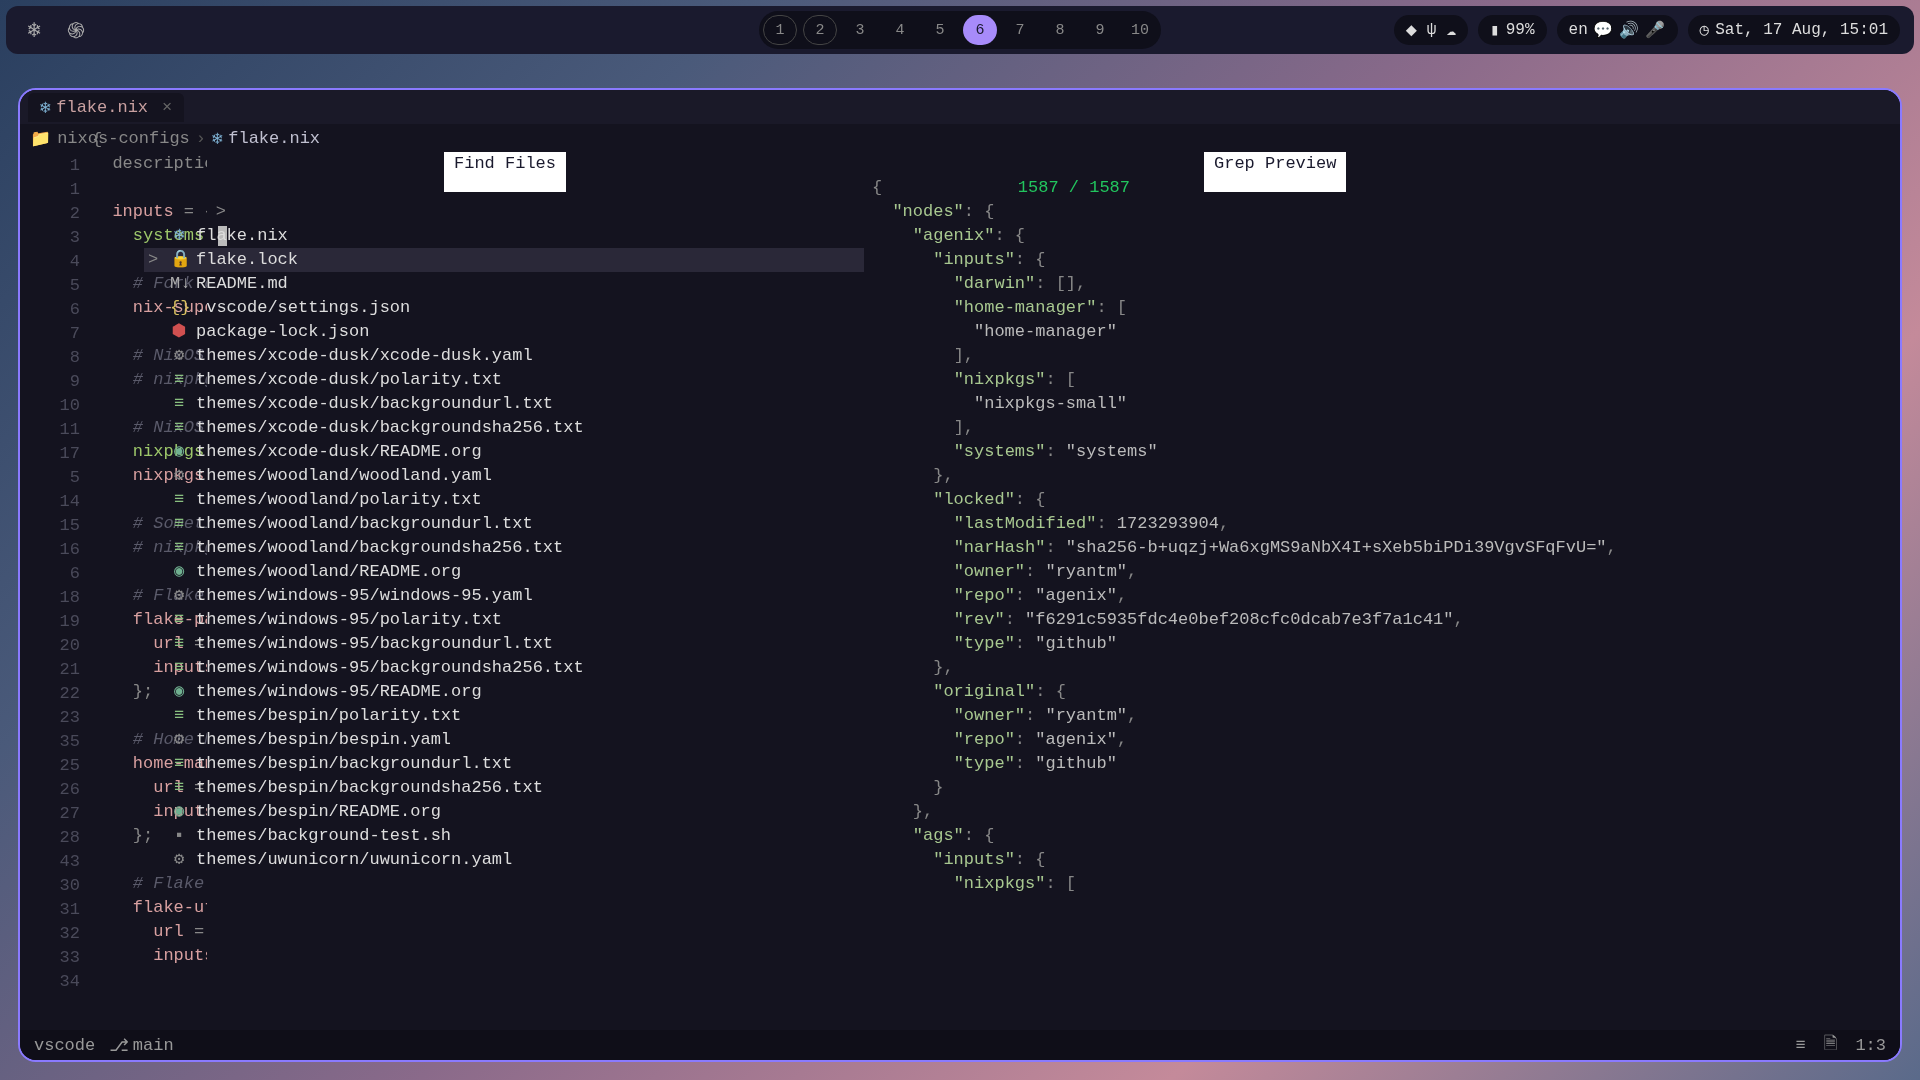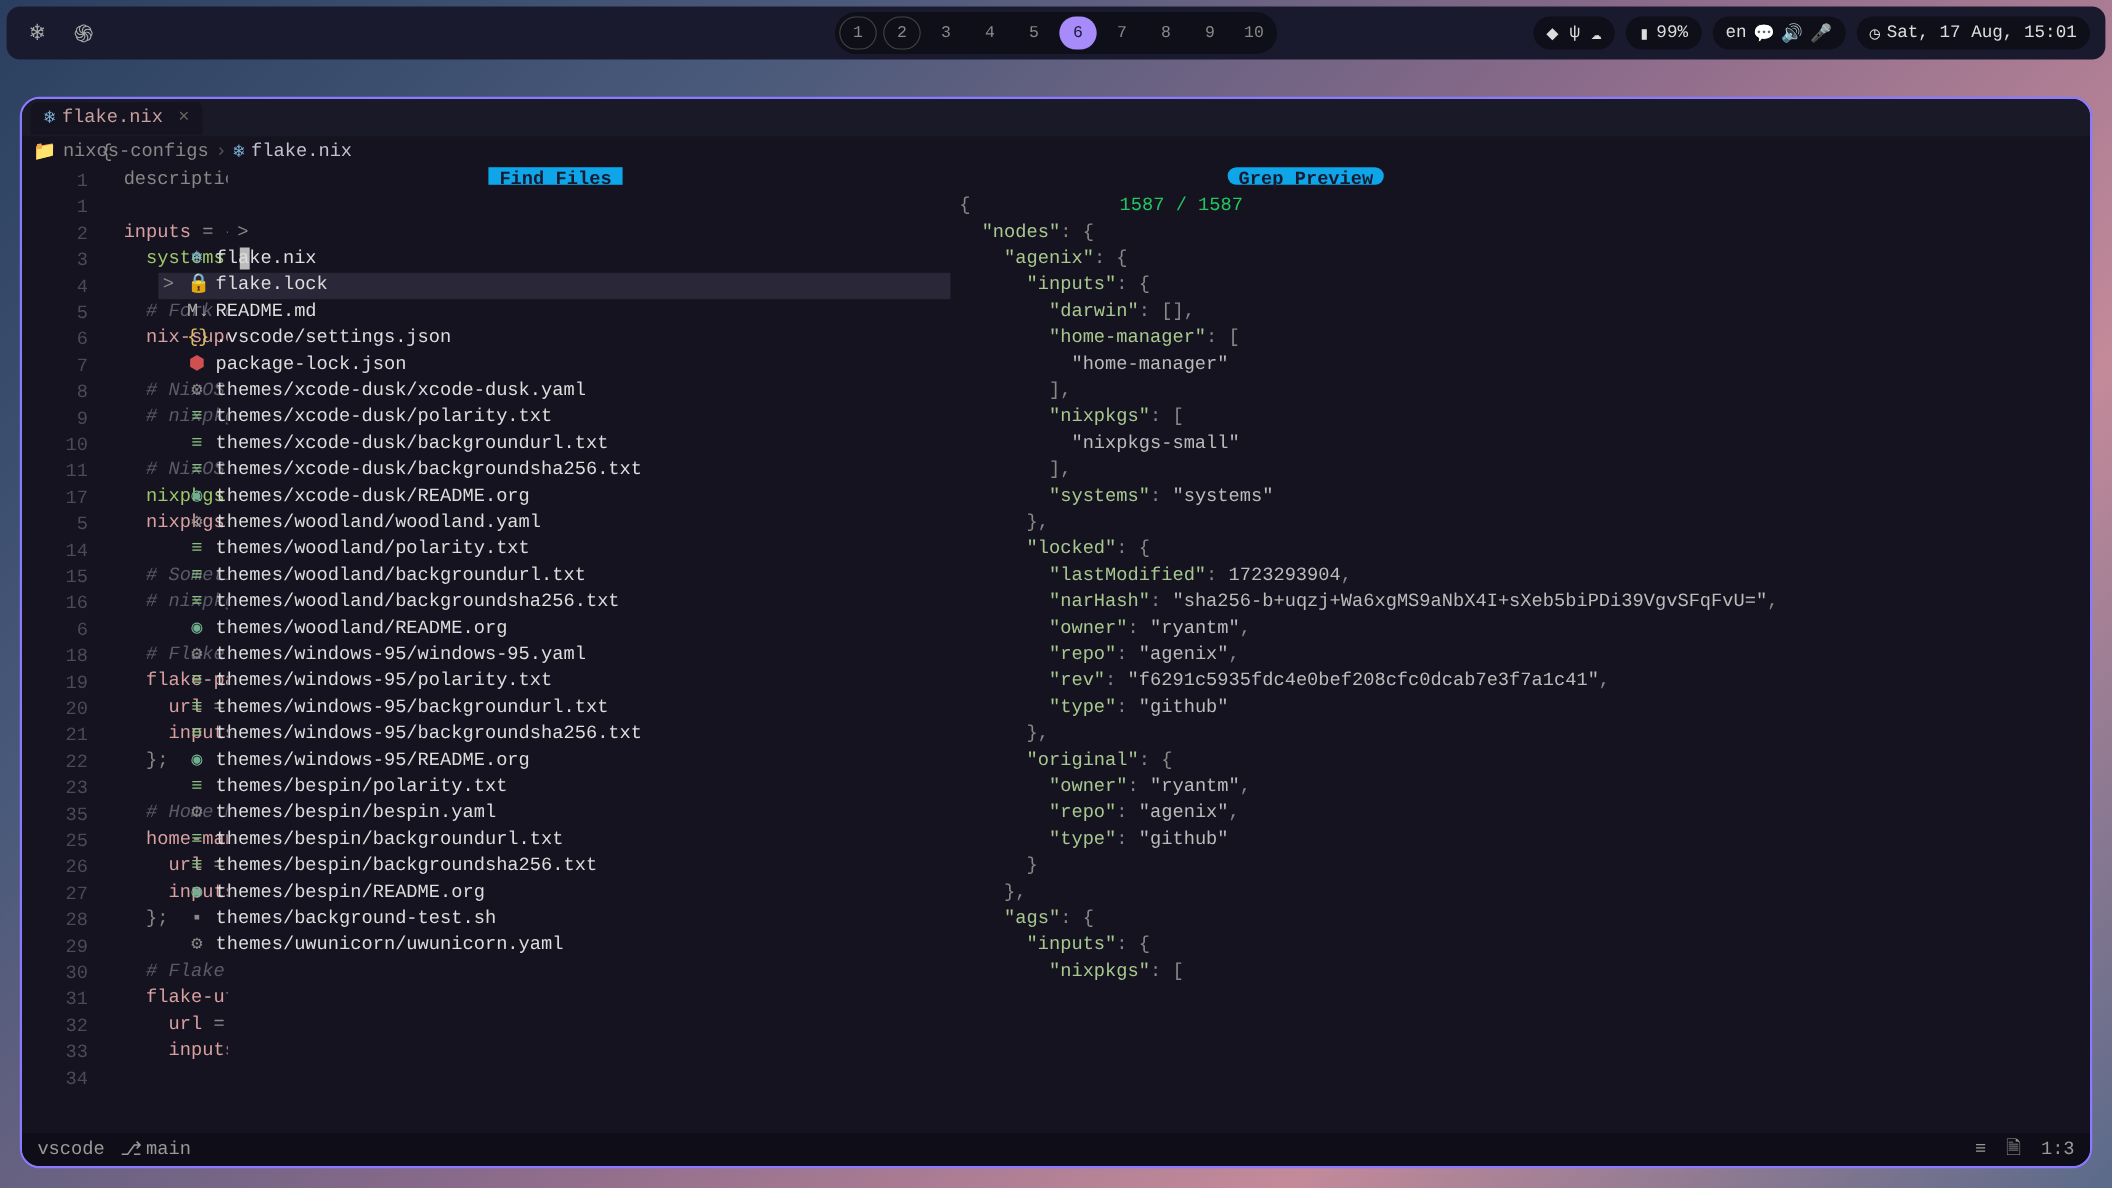--- a/index.html
+++ b/index.html
@@ -83,25 +83,25 @@
   white-space: pre; color: #bbb;
 }
 .tok-key { color: #d8a0a0; }
 .tok-comment { color: #5a5a6a; font-style: italic; }
 .tok-str { color: #a8c890; }
 .tok-op { color: #888; }
 .tok-green { color: #9dc76a; }
 .tok-json-key { color: #a8c890; }
 
 .find-header {
-  position: absolute; top: 0; background: #0ea5e9; color: #1a1a2e;
-  padding: 0 10px; font-weight: bold; height: 16px; line-height: 24px;
+  position: absolute; top: 0; background: #ffffff; color: #1a1a2e;
+  padding: 0 10px; font-weight: normal; height: 40px; line-height: 24px;
 }
 .find-header.left { left: 352px; }
-.find-header.right { left: 1024px; border-radius: 12px; }
+.find-header.right { left: 1112px; }
 
 .picker-prompt {
   position: absolute; top: 24px; left: 42px; color: #888;
 }
 .picker-prompt .cursor {
   display: inline-block; width: 9px; height: 20px;
   background: #bbb; vertical-align: middle; margin-left: 2px;
 }
 .picker-count {
   position: absolute; top: 24px; right: 770px; color: #22c55e;
@@ -226,21 +226,21 @@
         <div>19</div>
         <div>20</div>
         <div>21</div>
         <div>22</div>
         <div>23</div>
         <div>35</div>
         <div>25</div>
         <div>26</div>
         <div>27</div>
         <div>28</div>
-        <div>29</div>
+        <div>43</div>
         <div>30</div>
         <div>31</div>
         <div>32</div>
         <div>33</div>
         <div>34</div>
       </div>
     <div class="code-body" id="codebody"><div style="position: absolute; top: 0px; left: 0px; z-index: 0;"><div style="height: 24px;"><span class="tok-op">  description </span><span class="tok-op">=</span></div><div style="height: 24px;"></div><div style="height: 24px;"><span class="tok-key">  inputs </span><span class="tok-op">= {</span></div><div style="height: 24px;"><span class="tok-green">    systems.url</span></div><div style="height: 24px;"></div><div style="height: 24px;"><span class="tok-comment">    # Fork of t</span></div><div style="height: 24px;"><span class="tok-key">    nix-super.u</span></div><div style="height: 24px;"></div><div style="height: 24px;"><span class="tok-comment">    # NixOS sta</span></div><div style="height: 24px;"><span class="tok-comment">    # nixpkgs.u</span></div><div style="height: 24px;"></div><div style="height: 24px;"><span class="tok-comment">    # NixOS uns</span></div><div style="height: 24px;"><span class="tok-green">    nixpkgs.url</span></div><div style="height: 24px;"><span class="tok-key">    nixpkgs-sma</span></div><div style="height: 24px;"></div><div style="height: 24px;"><span class="tok-comment">    # Sometimes</span></div><div style="height: 24px;"><span class="tok-comment">    # nixpkgs-p</span></div><div style="height: 24px;"></div><div style="height: 24px;"><span class="tok-comment">    # Flake par</span></div><div style="height: 24px;"><span class="tok-key">    flake-parts</span></div><div style="height: 24px;"><span class="tok-key">      url </span><span class="tok-op">= </span><span class="tok-str">"gi</span></div><div style="height: 24px;"><span class="tok-key">      inputs</span><span class="tok-op">.</span><span class="tok-key">ni</span></div><div style="height: 24px;"><span class="tok-op">    };</span></div><div style="height: 24px;"></div><div style="height: 24px;"><span class="tok-comment">    # Home Mana</span></div><div style="height: 24px;"><span class="tok-key">    home-manage</span></div><div style="height: 24px;"><span class="tok-key">      url </span><span class="tok-op">= </span><span class="tok-str">"gi</span></div><div style="height: 24px;"><span class="tok-key">      inputs</span><span class="tok-op">.</span><span class="tok-key">ni</span></div><div style="height: 24px;"><span class="tok-op">    };</span></div><div style="height: 24px;"></div><div style="height: 24px;"><span class="tok-comment">    # Flake uti</span></div><div style="height: 24px;"><span class="tok-key">    flake-utils</span></div><div style="height: 24px;"><span class="tok-key">      url </span><span class="tok-op">= </span><span class="tok-str">"github:numtide/flake-utils"</span><span class="tok-op">;</span></div><div style="height: 24px;"><span class="tok-key">      inputs</span><span class="tok-op">.</span><span class="tok-green">systems.follows</span><span class="tok-op"> = </span><span class="tok-str">"systems"</span><span class="tok-op">;</span></div></div><div style="position: absolute; inset: 0px 0px 0px 115px; background: rgb(20, 19, 31); z-index: 2;"></div><div style="color: rgb(136, 136, 136); position: absolute; top: -24px;">{</div>
 
       <div class="find-header left" style="z-index: 5;">Find Files</div>
       <div class="find-header right" style="z-index: 5;">Grep Preview</div>

